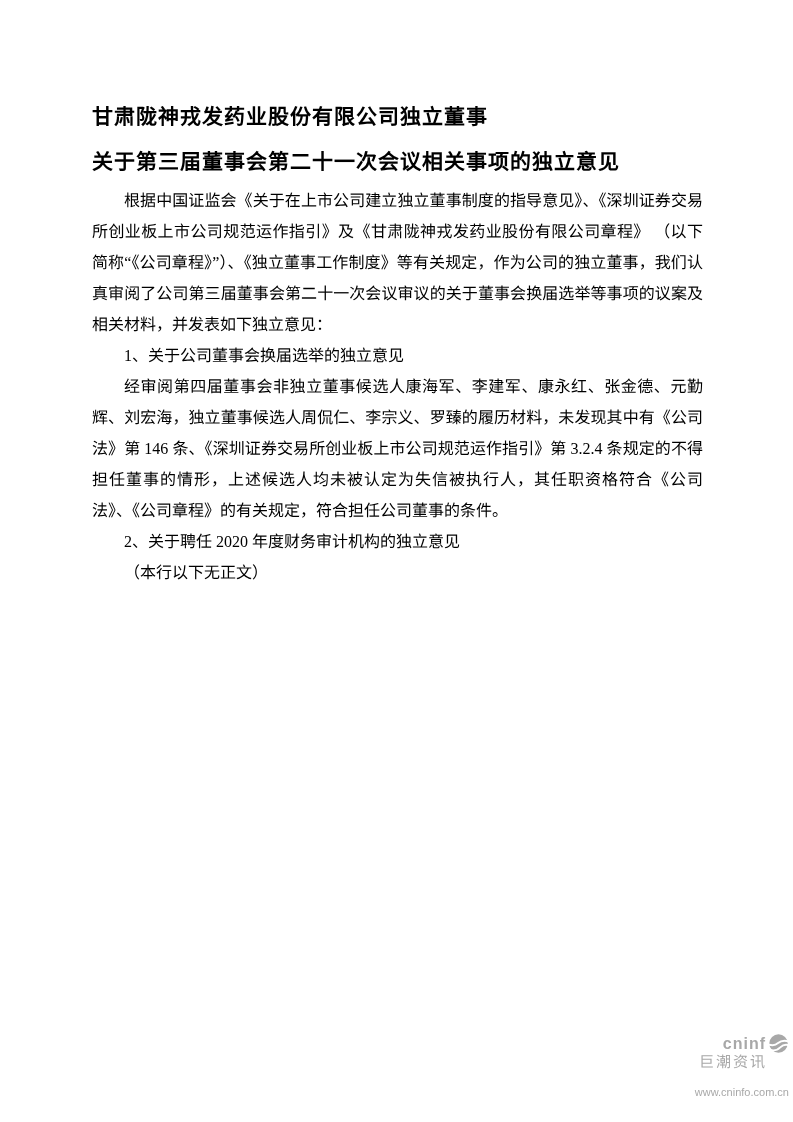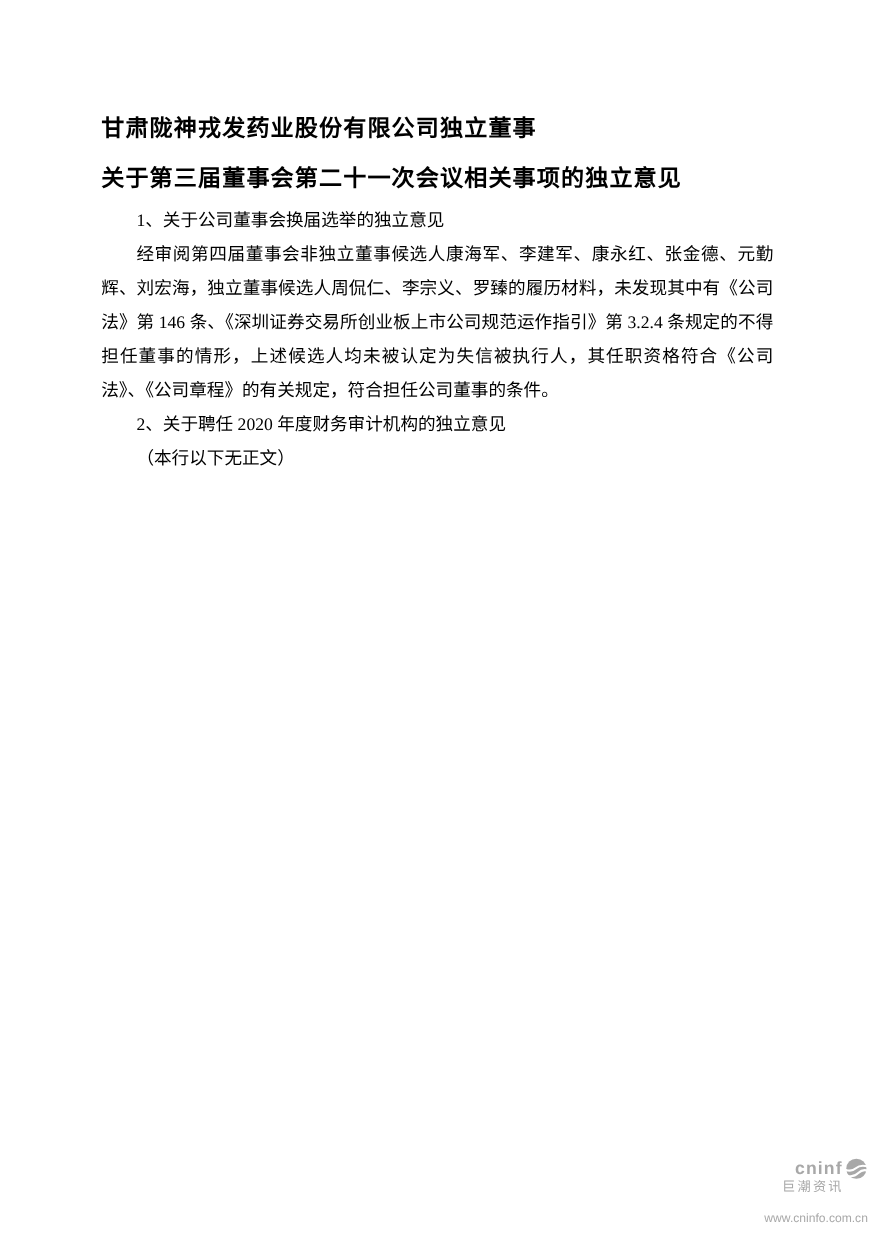--- a/index.html
+++ b/index.html
@@ -33,21 +33,21 @@
     font-size: 16px;
     line-height: 31px;
     text-align: justify;
     text-indent: 2em;
     color: #000000;
     word-break: break-all;
   }
   .footer-logo {
     position: absolute;
     right: 4px;
-    bottom: 8px;
+    bottom: 24px;
     display: flex;
     flex-direction: column;
     align-items: flex-end;
     font-family: "Liberation Sans", "DejaVu Sans", sans-serif;
     color: #a8a8a8;
     line-height: 1;
   }
   .logo-row {
     display: flex;
     align-items: flex-end;
@@ -59,39 +59,40 @@
     color: #a8a8a8;
   }
   .logo-icon {
     display: inline-block;
     width: 21px;
     height: 21px;
     margin-left: 2px;
     margin-bottom: -2px;
   }
   .logo-cn {
-    font-size: 12px;
+    font-size: 15px;
     letter-spacing: 2px;
     margin-top: 2px;
     margin-right: 22px;
     color: #a8a8a8;
   }
   .logo-url {
     font-size: 11px;
     margin-top: 18px;
     color: #a8a8a8;
   }
 </style>
 </head>
 <body>
 
 <div class="page">
   <div class="content">
     <h1 class="title">甘肃陇神戎发药业股份有限公司独立董事</h1>
     <h1 class="title">关于第三届董事会第二十一次会议相关事项的独立意见</h1>
+    <p class="para">根据中国证监会《关于在上市公司建立独立董事制度的指导意见》、《深圳证券交易所创业板上市公司规范运作指引》及《甘肃陇神戎发药业股份有限公司章程》 （以下简称“《公司章程》”）、《独立董事工作制度》等有关规定，作为公司的独立董事，我们认真审阅了公司第三届董事会第二十一次会议审议的关于董事会换届选举等事项的议案及相关材料，并发表如下独立意见：</p>
     <p class="para">1、关于公司董事会换届选举的独立意见</p>
     <p class="para">经审阅第四届董事会非独立董事候选人康海军、李建军、康永红、张金德、元勤辉、刘宏海，独立董事候选人周侃仁、李宗义、罗臻的履历材料，未发现其中有《公司法》第 146 条、《深圳证券交易所创业板上市公司规范运作指引》第 3.2.4 条规定的不得担任董事的情形，上述候选人均未被认定为失信被执行人，其任职资格符合《公司法》、《公司章程》的有关规定，符合担任公司董事的条件。</p>
     <p class="para">2、关于聘任 2020 年度财务审计机构的独立意见</p>
     <p class="para">（本行以下无正文）</p>
   </div>
 
   <div class="footer-logo">
     <div class="logo-row">
       <span class="logo-text">cninf</span>
       <span class="logo-icon">

